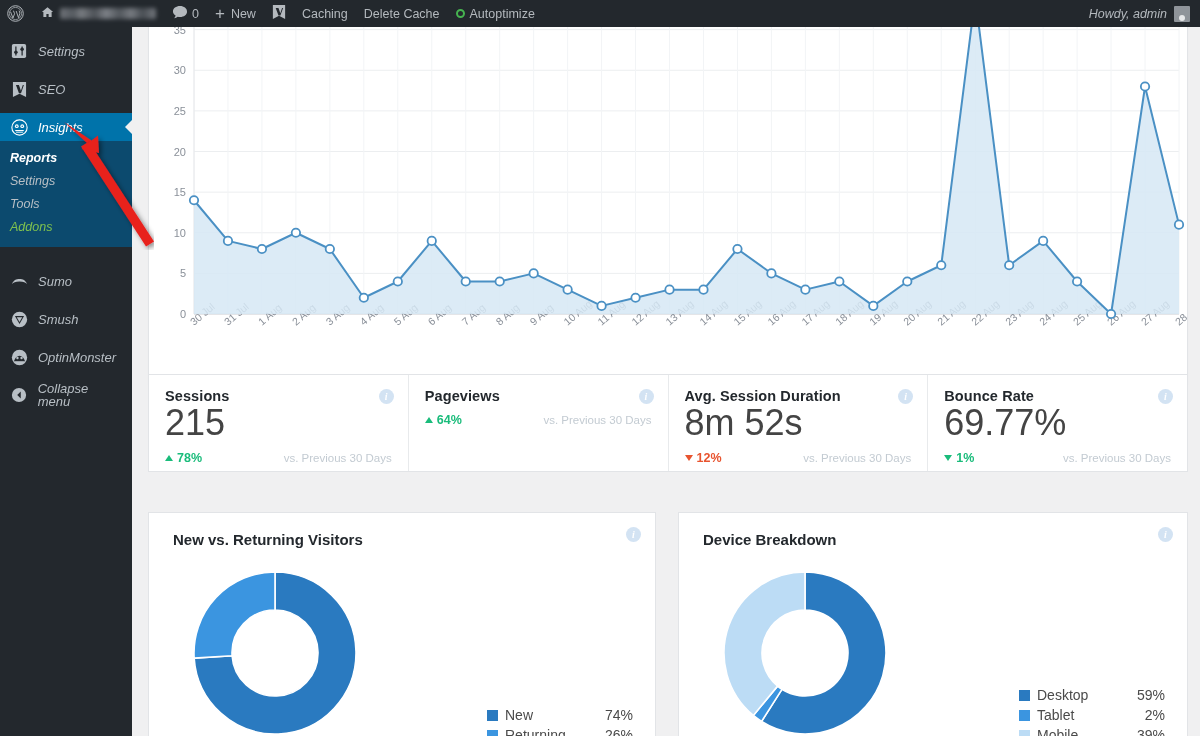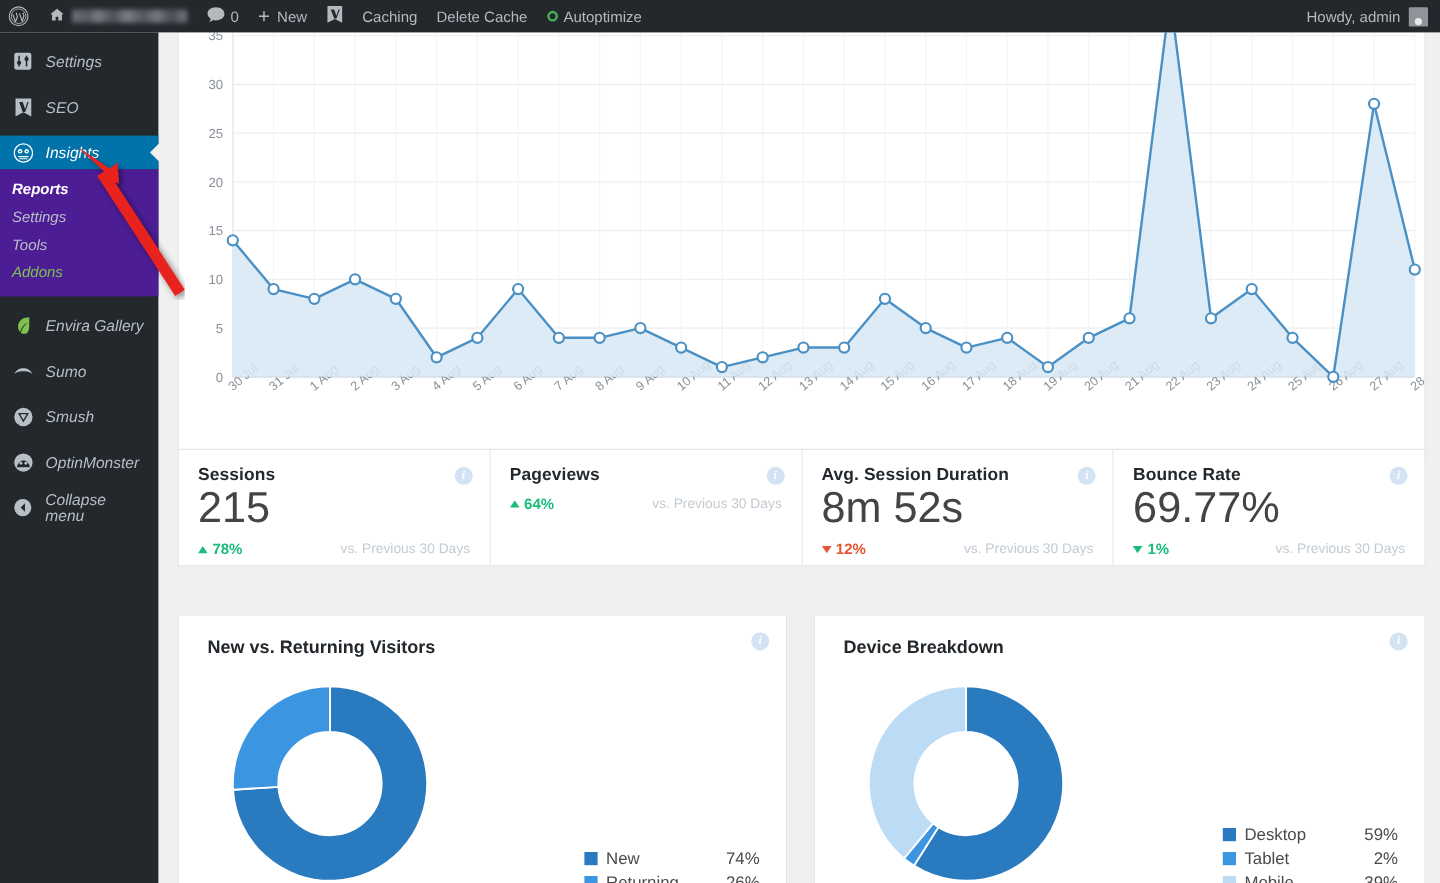--- a/index.html
+++ b/index.html
@@ -28,21 +28,21 @@
   .ab-logo svg { display: block; }
   .ab-sitename {
     display: inline-block; width: 96px; height: 11px;
     border-radius: 2px;
     background: linear-gradient(90deg,#7c8086 0%,#5d6268 14%,#878b90 22%,#55595f 36%,#8d9197 48%,#5a5f65 62%,#868a90 74%,#4f545a 86%,#81858b 100%);
     filter: blur(2.2px);
     opacity: .85;
   }
   .ab-plus { font-size: 17px; line-height: 1; margin-right: 1px; }
   .ab-spacer { flex: 1 1 auto; }
-  .ab-right { display: flex; align-items: center; gap: 7px; padding-right: 10px; }
+  .ab-right { display: flex; align-items: center; gap: 7px; padding-right: 10px; font-style: italic; }
   .ab-avatar {
     width: 16px; height: 16px; background: #8f949a; border-radius: 1px;
     display: flex; align-items: flex-end; justify-content: center; overflow: hidden;
   }
   .ab-avatar .head { width: 6px; height: 6px; border-radius: 50%; background: #e7e8ea; margin-bottom: 1px; }
   .ab-dot {
     width: 9px; height: 9px; border: 2px solid #46b450; border-radius: 50%;
     display: inline-block;
   }
   .ab-comment { display: flex; align-items: center; gap: 4px; }
@@ -65,21 +65,21 @@
   .menu-item.active { background: #0073aa; color: #fff; font-weight: 400; }
   .menu-item.active .arrow-tip {
     position: absolute; right: -1px; top: 50%; transform: translateY(-50%);
     width: 0; height: 0;
     border-top: 8px solid transparent;
     border-bottom: 8px solid transparent;
     border-right: 8px solid #f0f0f1;
   }
   .menu-icon { width: 20px; display: flex; align-items: center; justify-content: center; }
   .sep { height: 10px; }
-  .submenu { background: #4c1d95; padding: 6px 0 8px 0; }
+  .submenu { background: #0c4a6e; padding: 6px 0 8px 0; }
   .submenu .sub {
     display: block; padding: 4px 9px 4px 10px;
     color: #b8bfc5; font-size: 12.5px; line-height: 15px;
   }
   .submenu .sub.current { color: #fff; font-weight: bold; }
   .submenu .sub.addons { color: #7ec14f; }
 
   
   #annot-arrow {
     position: absolute; left: 58px; top: 118px;
@@ -265,28 +265,20 @@
 
   <div class="submenu">
     <span class="sub current">Reports</span>
     <span class="sub">Settings</span>
     <span class="sub">Tools</span>
     <span class="sub addons">Addons</span>
   </div>
 
   <div class="sep"></div>
 
-  <div class="menu-item">
-    <span class="menu-icon">
-      <svg width="15" height="16" viewBox="0 0 16 18" aria-hidden="true">
-        <path d="M13.5 1.5C8 1.5 3 4.5 3 10.2c0 2 .7 3.8 1.9 5.2C6 11.5 8.6 8 12.2 6.2 9.4 8.8 6.4 12 5.6 16.3c1 .5 2.1.8 3.3.8 3 0 4.6-2.6 4.6-8.6 0-3.2 0-5.6 0-7z" fill="#7ec14f"></path>
-      </svg>
-    </span>
-    <span class="mlabel">Envira Gallery</span>
-  </div>
 
   <div class="sep"></div>
 
   <div class="menu-item">
     <span class="menu-icon">
       <svg width="17" height="12" viewBox="0 0 20 12" aria-hidden="true">
         <path d="M1 9.5c2-4.5 5-6 9-6s7 1.5 9 6c-2-2-4-3-9-3s-7 1-9 3z" fill="#b8bfc5"></path>
       </svg>
     </span>
     <span class="mlabel">Sumo</span>

